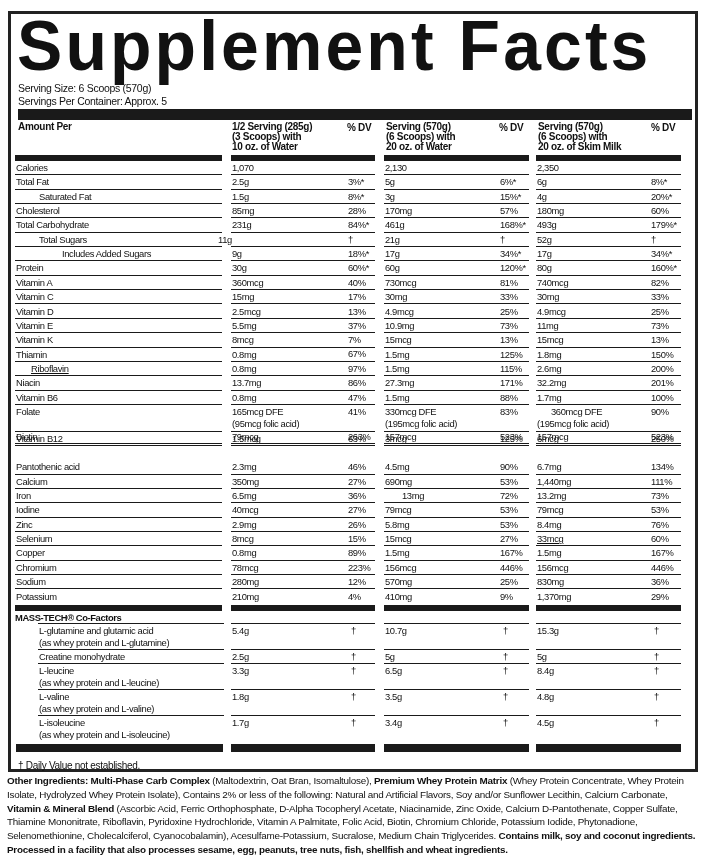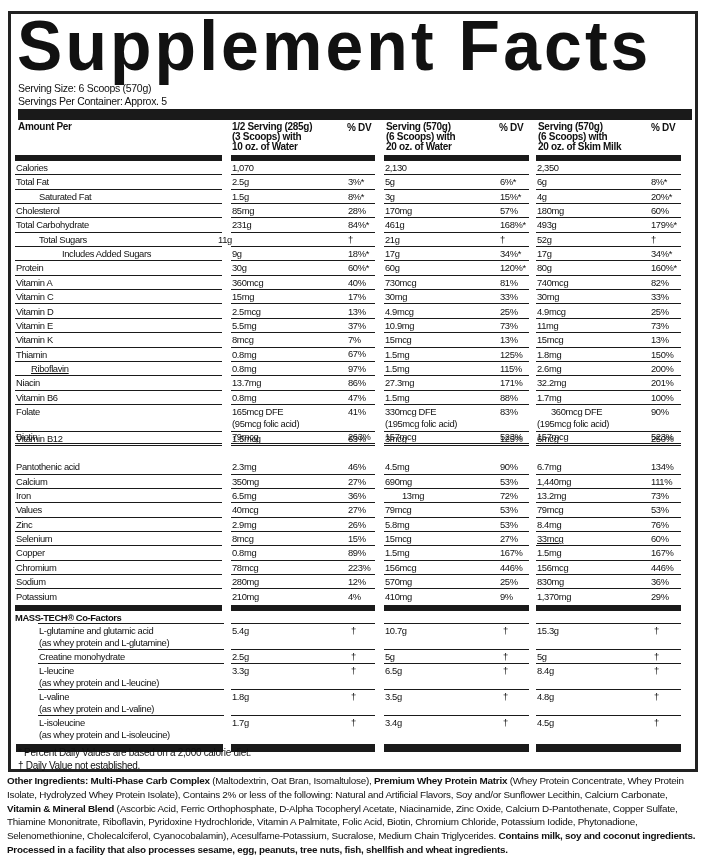--- a/index.html
+++ b/index.html
@@ -361,21 +361,21 @@
         <div class="cell" style="left: 374px; top: 1px; margin-left: 17px;">13mg</div>
         <div class="cell" style="left: 489px; top: 1px;">72%</div>
         <div class="cell" style="left: 526px; top: 1px;">13.2mg</div>
         <div class="cell" style="left: 640px; top: 1px;">73%</div>
         <div class="line" style="left: 4px; width: 207px;"></div>
         <div class="line" style="left: 220px; width: 144px;"></div>
         <div class="line" style="left: 373px; width: 145px;"></div>
         <div class="line" style="left: 525px; width: 145px;"></div>
       </div>
       <div class="row" style="top: 489.4px; height: 14.35px;">
-        <div class="cell" style="left: 5px; top: 1px;">Values</div>
+        <div class="cell" style="left: 5px; top: 1px;">Iodine</div>
         <div class="cell" style="left: 221px; top: 1px;">40mcg</div>
         <div class="cell" style="left: 337px; top: 1px;">27%</div>
         <div class="cell" style="left: 374px; top: 1px;">79mcg</div>
         <div class="cell" style="left: 489px; top: 1px;">53%</div>
         <div class="cell" style="left: 526px; top: 1px;">79mcg</div>
         <div class="cell" style="left: 640px; top: 1px;">53%</div>
         <div class="line" style="left: 4px; width: 207px;"></div>
         <div class="line" style="left: 220px; width: 144px;"></div>
         <div class="line" style="left: 373px; width: 145px;"></div>
         <div class="line" style="left: 525px; width: 145px;"></div>
@@ -537,17 +537,16 @@
         <div class="cell" style="left: 492px; top: 1px;">†</div>
         <div class="cell" style="left: 526px; top: 1px;">4.5g</div>
         <div class="cell" style="left: 643px; top: 1px;">†</div>
       </div>
       <div class="bar" style="top: 730.35px; left: 5px; width: 207px; height: 8px;"></div>
       <div class="bar" style="top: 730.35px; left: 220px; width: 144px; height: 8px;"></div>
       <div class="bar" style="top: 730.35px; left: 373px; width: 145px; height: 8px;"></div>
       <div class="bar" style="top: 730.35px; left: 525px; width: 145px; height: 8px;"></div>
     </div>
 
-  <div class="footnote" style="top:733px">* Percent Daily Values are based on a 2,000 calorie diet.</div>
   <div class="footnote" style="top:746px">† Daily Value not established.</div>
 </div>
 
 <div class="ingredients"><b>Other Ingredients:</b> <b>Multi-Phase Carb Complex</b><span> (Maltodextrin, Oat Bran, Isomaltulose), </span><b>Premium Whey Protein Matrix</b><span> (Whey Protein Concentrate, Whey Protein Isolate, Hydrolyzed Whey Protein Isolate), Contains 2% or less of the following: Natural and Artificial Flavors, Soy and/or Sunflower Lecithin, Calcium Carbonate, </span><b>Vitamin &amp; Mineral Blend</b><span> (Ascorbic Acid, Ferric Orthophosphate, D-Alpha Tocopheryl Acetate, Niacinamide, Zinc Oxide, Calcium D-Pantothenate, Copper Sulfate, Thiamine Mononitrate, Riboflavin, Pyridoxine Hydrochloride, Vitamin A Palmitate,  Folic Acid, Biotin, Chromium Chloride, Potassium Iodide, Phytonadione, Selenomethionine, Cholecalciferol, Cyanocobalamin), Acesulfame-Potassium, Sucralose, Medium Chain Triglycerides. </span><b>Contains milk, soy and coconut ingredients.</b> <b>Processed in a facility that also processes sesame, egg, peanuts, tree nuts, fish, shellfish and wheat ingredients.</b></div>
 
 </body></html>

